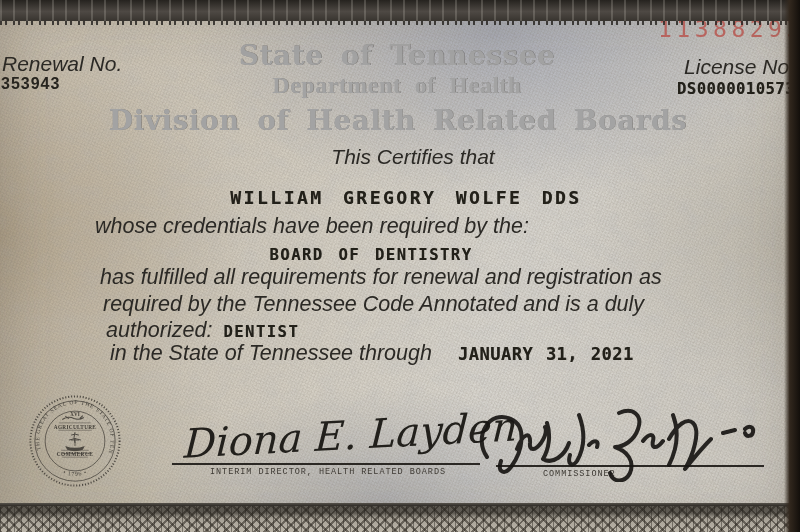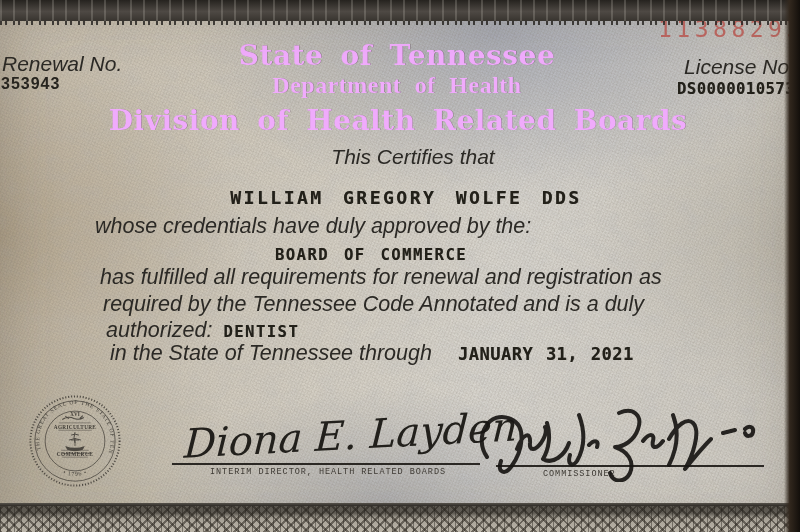--- a/index.html
+++ b/index.html
@@ -49,21 +49,21 @@
     background:
       linear-gradient(to bottom, rgba(32,29,24,.50) 0 7px, rgba(32,29,24,0) 12px),
       repeating-linear-gradient(90deg, rgba(40,36,30,.45) 0 1px, transparent 1px 7px),
       repeating-linear-gradient(45deg, rgba(48,43,36,.55) 0 2px, transparent 2px 7px),
       repeating-linear-gradient(-45deg, rgba(48,43,36,.55) 0 2px, transparent 2px 7px),
       linear-gradient(#908b81,#bcb6aa);
   }
   
   .it{font-style:italic;font-family:"Liberation Sans",sans-serif;color:#2b2925;}
   .blackletter{
-    font-family:"DejaVu Serif",serif;font-weight:700;color:#f0abfc;
+    font-family:"DejaVu Serif",serif;font-weight:700;color:#a3a3a3;
     word-spacing:7px;letter-spacing:.5px;white-space:nowrap;
     text-shadow:.4px .4px 0 rgba(46,43,38,.45);
   }
   .typewriter{
     font-family:"DejaVu Sans Mono","Liberation Mono",monospace;font-weight:700;color:#222019;
     text-shadow:.3px .3px 0 rgba(30,28,25,.55);white-space:nowrap;
   }
   .abs{position:absolute;z-index:2;white-space:nowrap;}
   .ctr{transform:translateX(-50%);}
   .smallcaps-label{
@@ -110,23 +110,23 @@
   <div class="abs typewriter" style="left:653px;top:80px;width:142px;text-align:right;font-size:15.5px;letter-spacing:.5px;">DS0000010573</div>
 
   <div class="abs ctr blackletter" style="left:397px;top:39px;font-size:28px;">State of Tennessee</div>
   <div class="abs ctr blackletter" style="left:397px;top:72px;font-size:24px;font-family:Liberation Serif, serif;">Department of Health</div>
   <div class="abs ctr blackletter" style="left:398px;top:104px;font-size:28px;">Division of Health Related Boards</div>
 
   <div class="abs ctr it" style="left:413px;top:145px;font-size:21px;">This Certifies that</div>
 
   <div class="abs ctr typewriter" style="left:406px;top:187px;font-size:18px;letter-spacing:2.5px;word-spacing:6px;">WILLIAM GREGORY WOLFE DDS</div>
 
-  <div class="abs it" style="left:95px;top:214px;font-size:21.5px;">whose credentials have duly approved by the:</div>
+  <div class="abs it" style="left:95px;top:214px;font-size:21.5px;">whose credentials have been required by the:</div>
 
-  <div class="abs ctr typewriter" style="left:371px;top:246px;font-size:15.5px;letter-spacing:1.5px;word-spacing:4px;">BOARD OF COMMERCE</div>
+  <div class="abs ctr typewriter" style="left:371px;top:246px;font-size:15.5px;letter-spacing:1.5px;word-spacing:4px;">BOARD OF DENTISTRY</div>
 
   <div class="abs it" style="left:100px;top:265px;font-size:21.5px;">has fulfilled all requirements for renewal and registration as</div>
   <div class="abs it" style="left:103px;top:292px;font-size:21.5px;">required by the Tennessee Code Annotated and is a duly</div>
 
   <div class="abs" style="left:106px;top:318px;">
     <span class="it" style="font-size:21.5px;">authorized:</span><span class="typewriter" style="font-size:15.5px;letter-spacing:1.5px;margin-left:11px;">DENTIST</span>
   </div>
 
   <div class="abs it" style="left:110px;top:341px;font-size:21.5px;">in the State of Tennessee through</div>
   <div class="abs typewriter" style="left:458px;top:344px;font-size:17px;letter-spacing:.5px;word-spacing:2px;text-align:center;">JANUARY 31, 2021</div>

